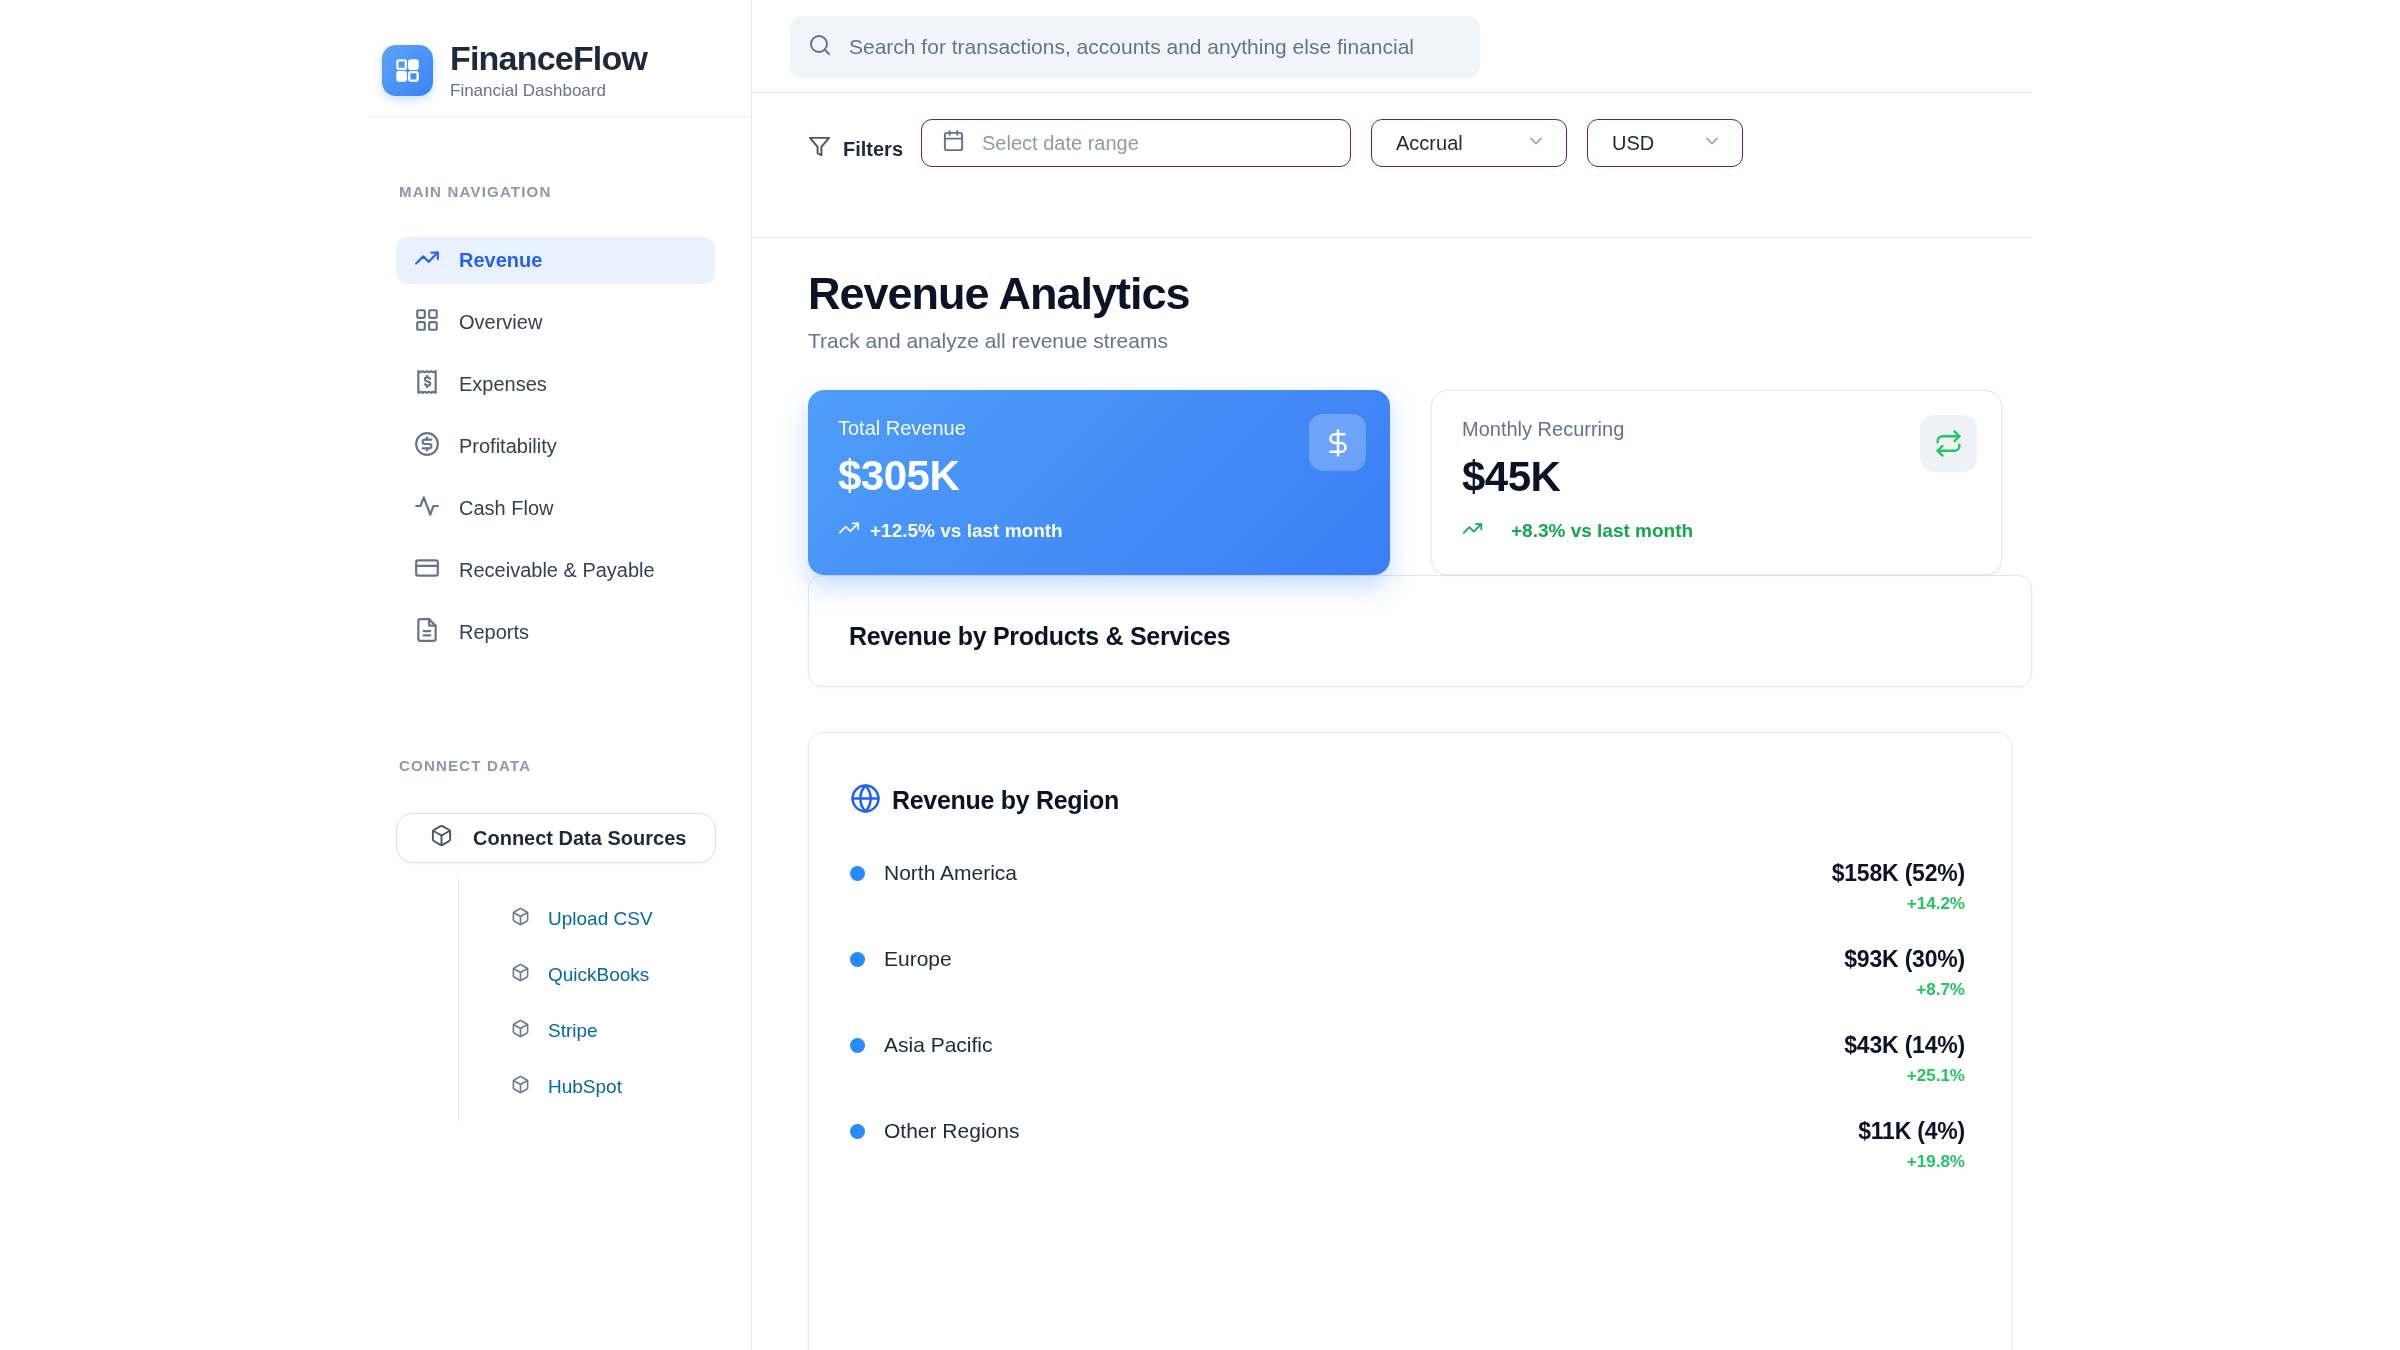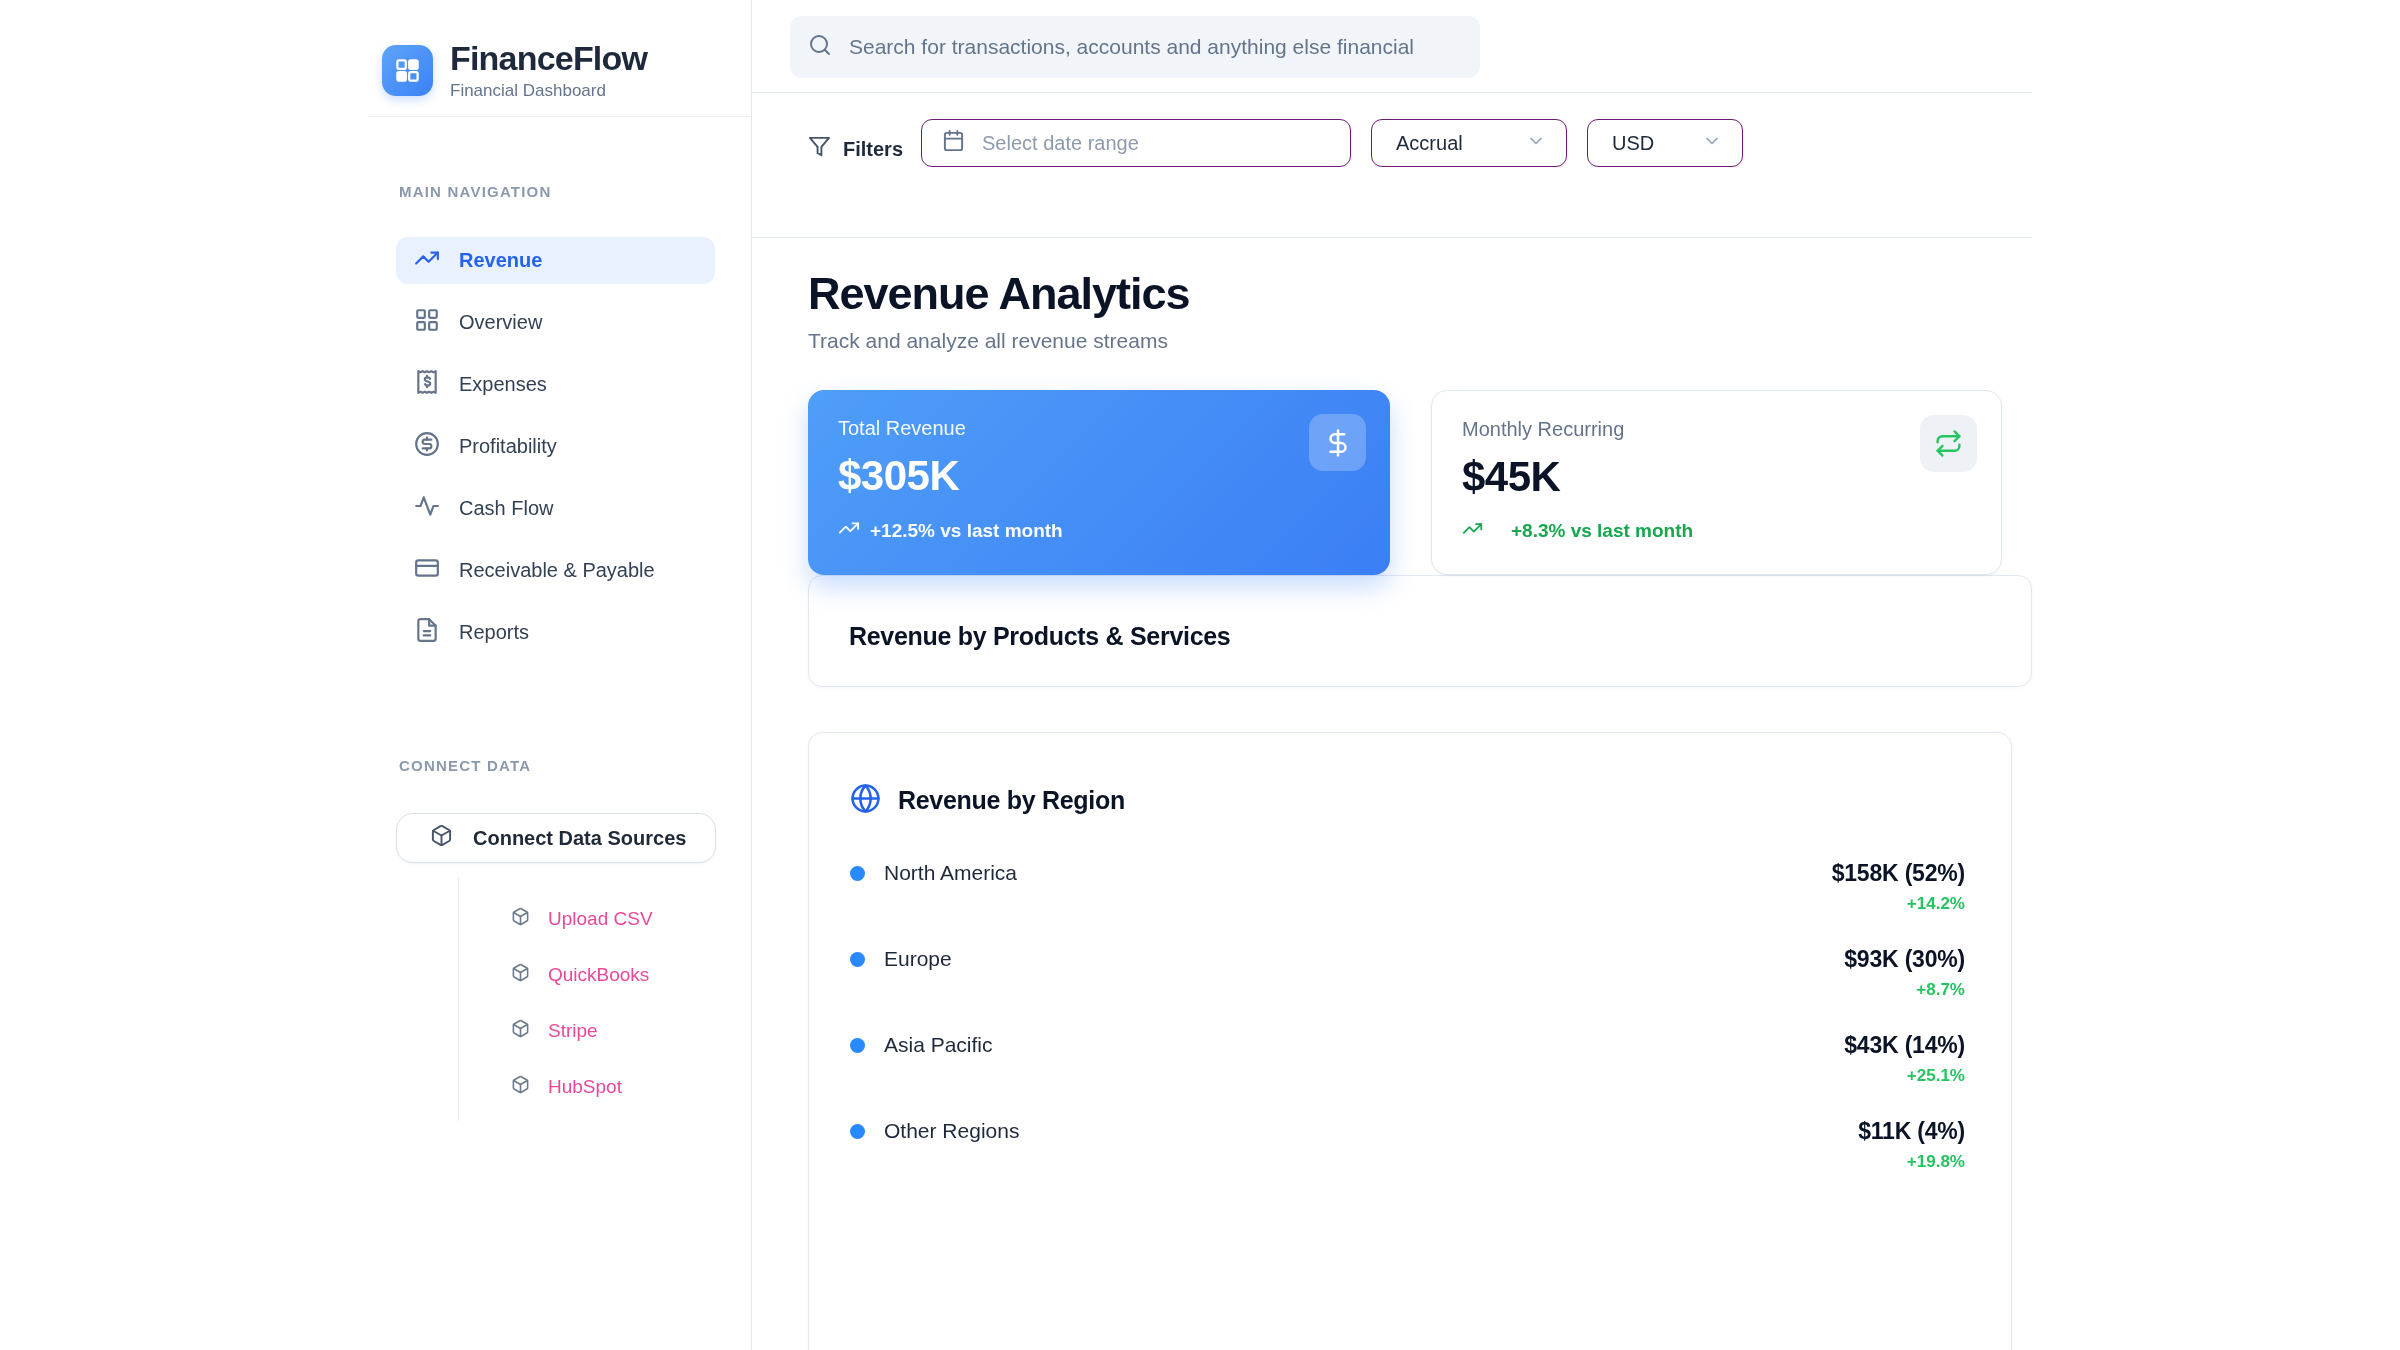--- a/index.html
+++ b/index.html
@@ -26,21 +26,21 @@
   .nav-item.active { background:#e9f1fe; color:#2563eb; font-weight:600; }
   .nav-item.active svg { color:#2b62e9; }
 
   .connect-section { padding:86px 36px 0 28px; }
   .connect-btn { margin-top:39px; display:flex; align-items:center; gap:20px; height:50px; padding-left:33px;
     background:#fff; border:1px solid #d9e1ea; border-radius:17px; box-shadow:0 1px 2px rgba(15,23,42,.05);
     font-size:20px; font-weight:600; color:#1f2937; cursor:pointer; width:320px; }
   .connect-btn svg { color:#475569; }
   .source-list { margin-left:62px; border-left:1px solid #e2e8f0; padding:14px 0 6px 0; margin-top:14px; }
   .source-item { display:flex; align-items:center; gap:18px; height:56px; padding-left:52px;
-    color:#ec4899; font-size:19px; font-weight:500; cursor:pointer; }
+    color:#0369a1; font-size:19px; font-weight:500; cursor:pointer; }
   .source-item svg { color:#6b7a8f; }
 
   
   .main { width:1280px; flex:none; }
   .topbar { height:93px; border-bottom:1px solid #e2e8f0; padding:16px 0 0 38px; }
   .searchbox { width:690px; height:62px; background:#f1f5f9; border-radius:12px;
     display:flex; align-items:center; gap:17px; padding:0 20px 0 18px; overflow:hidden; }
   .searchbox svg { color:#64748b; flex:none; }
   .searchbox input { border:none; outline:none; background:transparent; width:640px;
     font-size:21px; color:#334155; font-family:inherit; }
@@ -81,21 +81,21 @@
   .stat-chip { position:absolute; top:24px; right:24px; width:57px; height:57px; border-radius:14px;
     display:flex; align-items:center; justify-content:center; }
   .primary .stat-chip { background:rgba(255,255,255,.24); color:#fff; }
   .plain .stat-chip { background:#eef2f6; color:#22c55e; }
 
   .panel { background:#fff; border:1px solid #e2e8f0; border-radius:14px; box-shadow:0 1px 3px rgba(15,23,42,.04); }
   .products-panel { width:1224px; height:112px; padding:46px 23px 0 40px; }
   .panel-title { font-size:25px; font-weight:700; color:#0b1426; letter-spacing:-0.3px; }
 
   .region-panel { margin-top:45px; width:1204px; height:760px; padding:50px 46px 0 41px; }
-  .region-head { display:flex; align-items:center; gap:17px; }
+  .region-head { display:flex; align-items:center; gap:11px; }
   .region-head svg { color:#2563eb; flex:none; }
   .region-rows { margin-top:42px; }
   .region-row { display:flex; justify-content:space-between; align-items:flex-start; height:86px; }
   .region-left { display:flex; align-items:center; gap:19px; padding-top:1px; }
   .region-dot { width:15px; height:15px; border-radius:50%; background:#2989ff; flex:none; }
   .region-name { font-size:21px; font-weight:500; color:#1e293b; }
   .region-right { text-align:right; }
   .region-value { font-size:23px; font-weight:700; color:#0b1426; letter-spacing:-0.2px; }
   .region-change { font-size:17px; font-weight:600; color:#22c55e; margin-top:7px; }
 </style>

